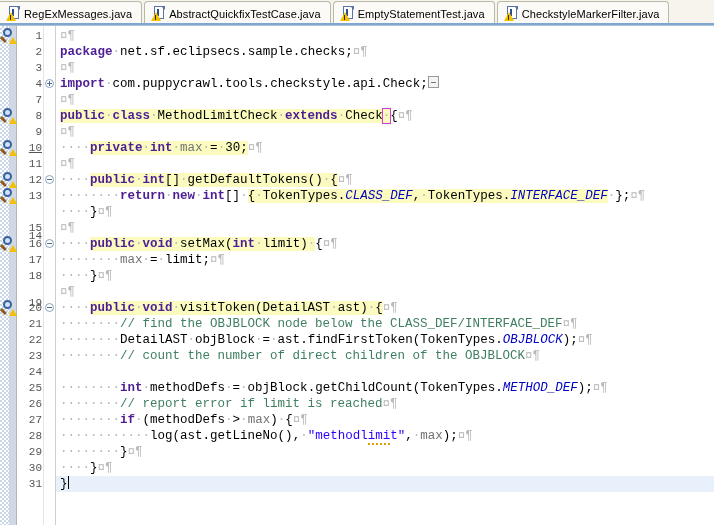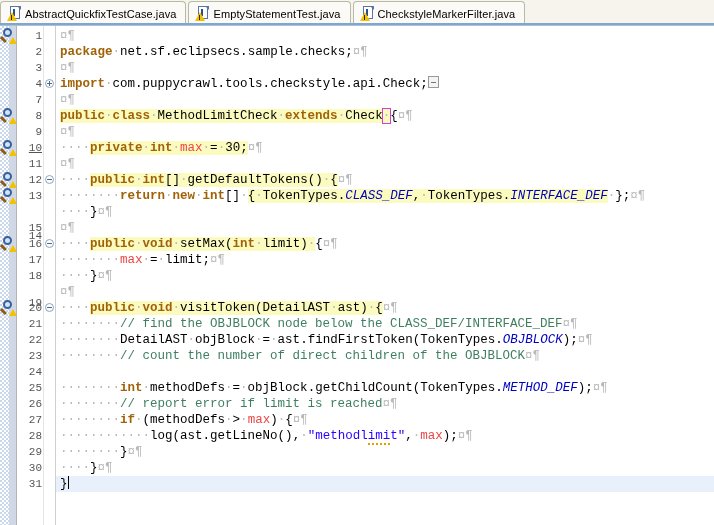--- a/index.html
+++ b/index.html
@@ -234,25 +234,25 @@
     white-space: pre;
     color: #000000;
   }
   .line.caretline {
     left: 0;
     background: #e8f0fb;
     padding-left: 4px;
   }
 
   
-  .kw      { color: #a16207; font-weight: bold; text-align: center; }
+  .kw      { color: #4c1d95; font-weight: bold; text-align: center; }
   .plain   { color: #000000; }
   .str     { color: #2a00ff; }
   .cmt     { color: #3f7f5f; }
-  .fld     { color: #ef4444; }
+  .fld     { color: #737373; }
   .sfld    { color: #0000c0; font-style: italic; }
   .num     { color: #000000; }
   .ws      { color: #b9b9b9; }
   .hl      { background: #fbfbc0; }
   .brace-match { background: #fbfbc0; outline: 1px solid #d33fd3; }
   .warnline { border-bottom: 2px dotted #e0a000; padding-bottom: 0px; }
 
   .collapsed-box {
     display: inline-block;
     width: 9px; height: 10px;
@@ -277,20 +277,31 @@
     vertical-align: -2px;
   }
 </style>
 </head>
 <body>
 
 <div id="app">
 
   <div class="tabbar">
 
+    <div class="tab first">
+      <span class="jicon">
+        <span class="page"></span>
+          <span class="fold"></span>
+        <span class="jbar"></span>
+          <span class="jhook"></span>
+        <span class="warn"></span>
+          <span class="warn-bang"></span>
+      </span>
+      <span class="tab-label">RegExMessages.java</span>
+    </div>
 
     <div class="tab">
       <span class="jicon">
         <span class="page"></span>
           <span class="fold"></span>
         <span class="jbar"></span>
           <span class="jhook"></span>
         <span class="warn"></span>
           <span class="warn-bang"></span>
       </span>

